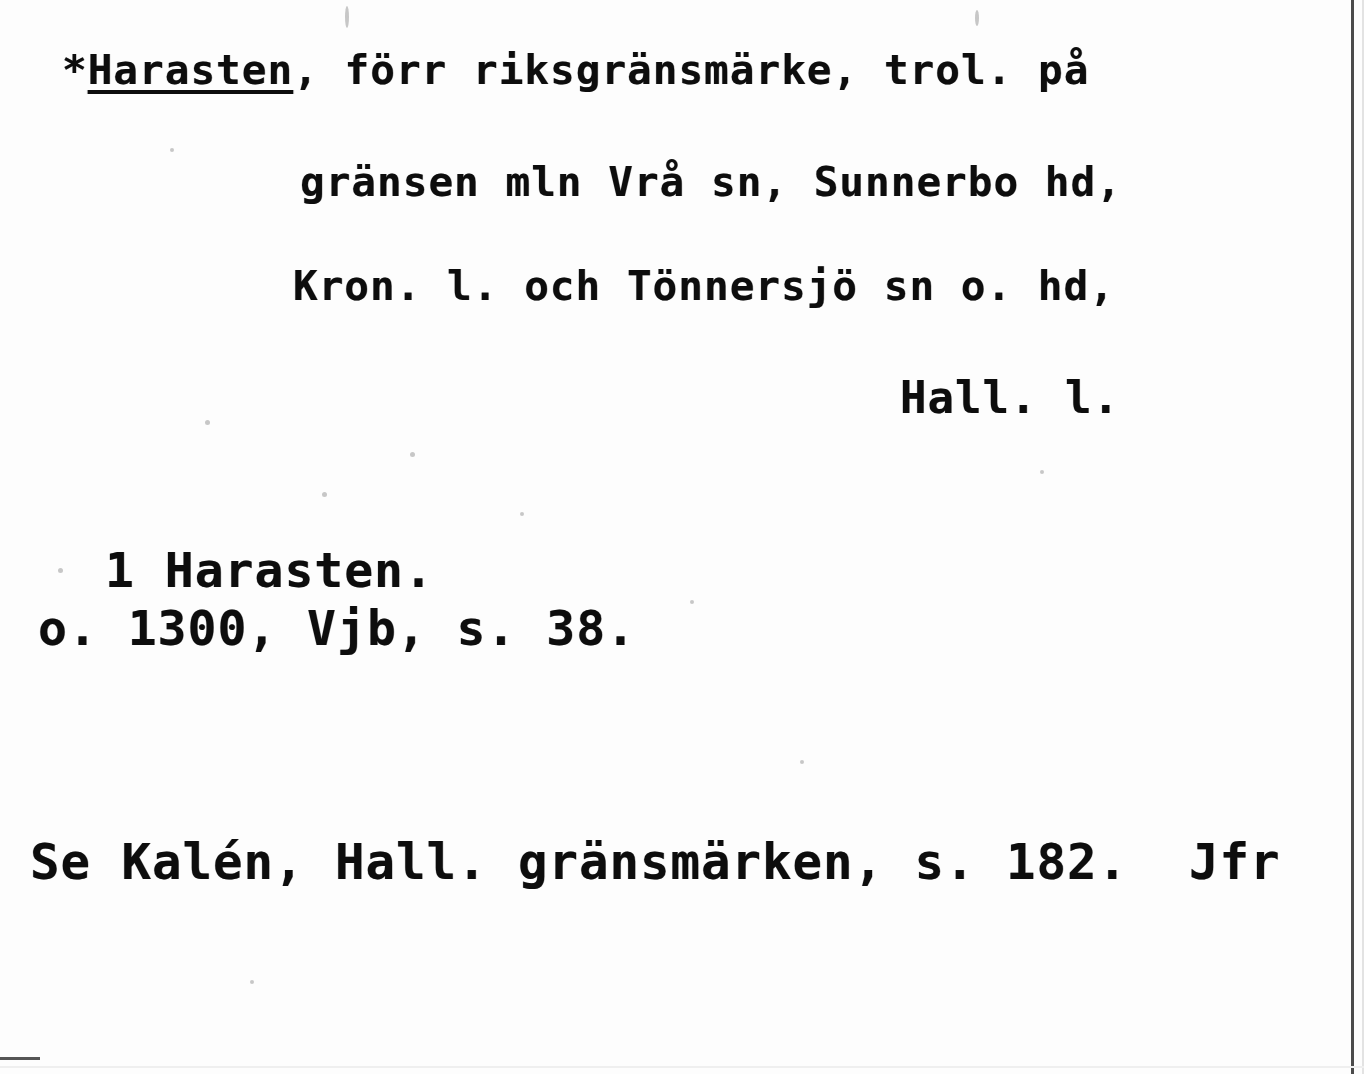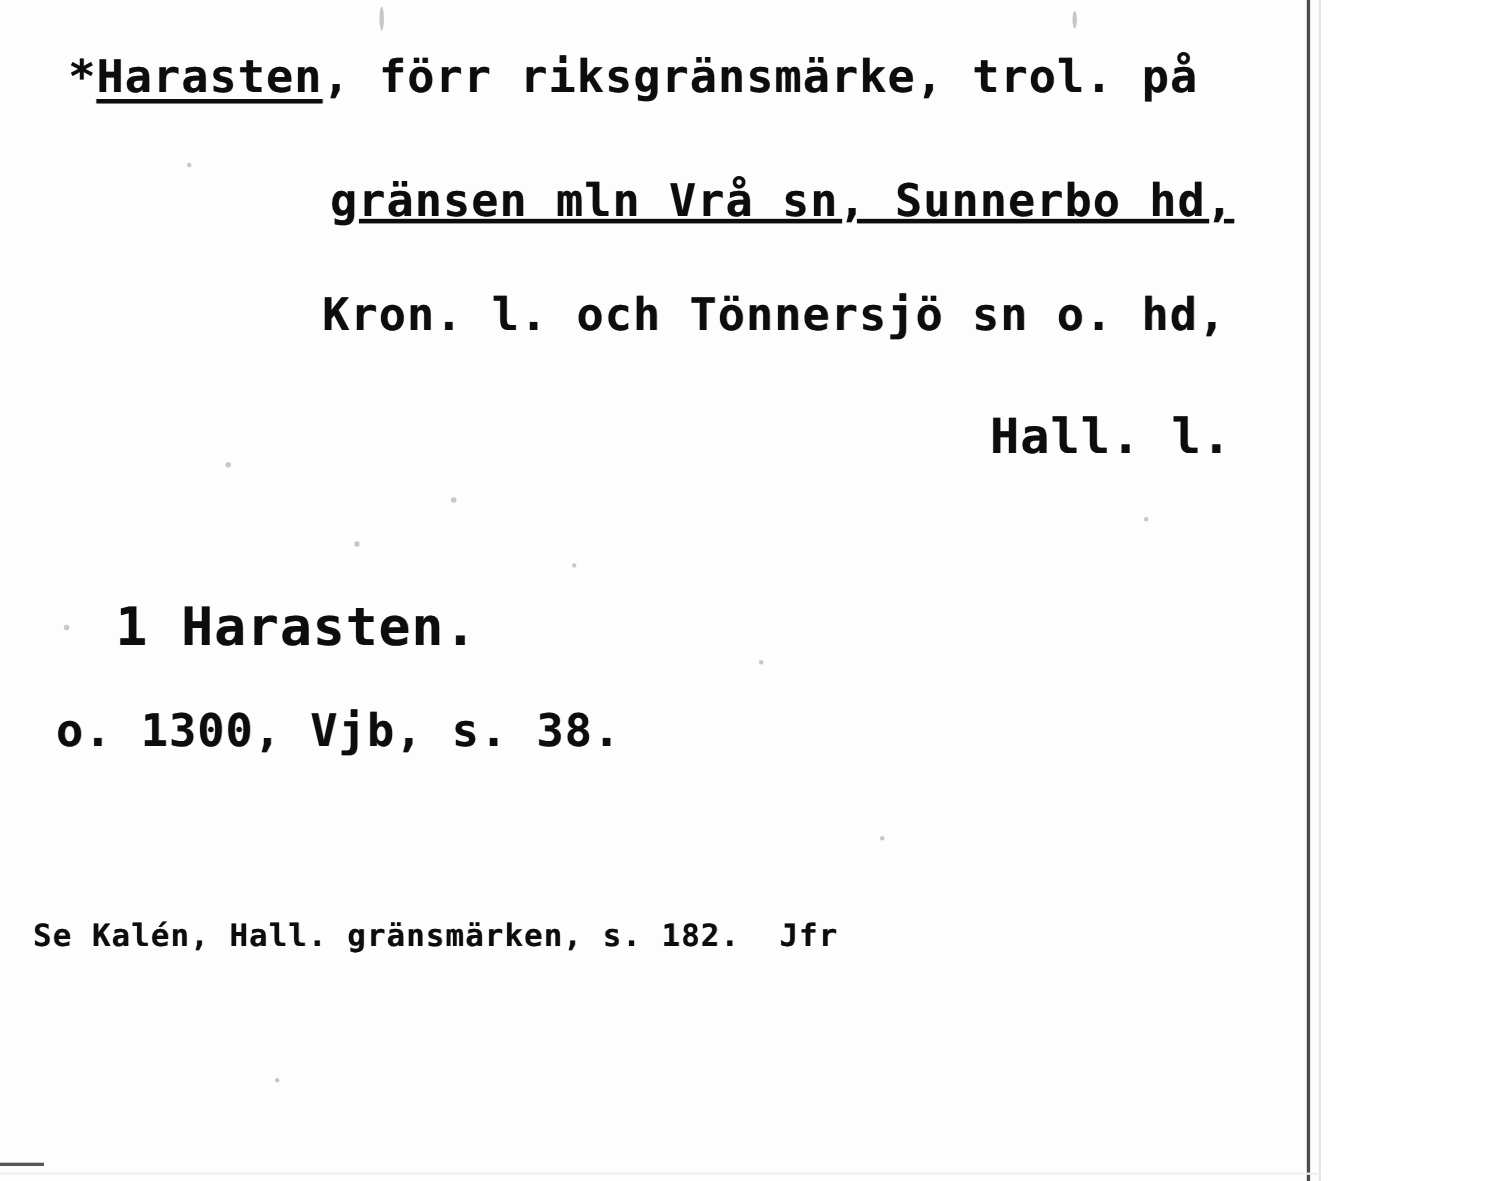--- a/index.html
+++ b/index.html
@@ -2,21 +2,21 @@
 <html><head>
 <meta charset="utf-8">
 <style>
   html, body {
     margin: 0;
     padding: 0;
     background: #ffffff;
   }
   #card {
     position: relative;
-    width: 1201px;
+    width: 1364px;
     height: 1074px;
     background: #fdfdfd;
     overflow: hidden;
     font-family: "DejaVu Sans Mono", monospace;
     color: #111111;
   }
   
   .speck {
     position: absolute;
     background: #9a9a9a;
@@ -66,30 +66,30 @@
     font-weight: 700;
     letter-spacing: 1px;
     color: #0d0d0d;
     text-shadow: 0.5px 0 0 rgba(0,0,0,0.35), -0.5px 0 0 rgba(0,0,0,0.2);
   }
 
   
   #headword-line   { left: 62px;  top: 46px;  font-size: 41px; }
   #head-star       { font-weight: 700; }
   #head-term       { text-decoration: underline; text-underline-offset: 6px; }
-  #head-line2      { left: 300px; top: 158px; font-size: 41px; text-decoration: underline; }
+  #head-line2      { left: 300px; top: 158px; font-size: 41px; }
   #head-line3      { left: 293px; top: 262px; font-size: 41px; text-align: center; }
   #head-line4      { left: 900px; top: 372px; font-size: 44px; }
 
   
   #form-line       { left: 105px; top: 542px; font-size: 48px; }
-  #source-line     { left: 38px;  top: 640px; font-size: 41px; margin-left: 13px; }
+  #source-line     { left: 38px;  top: 600px; font-size: 48px; }
 
   
-  #ref-line1       { left: 30px;  top: 834px; font-size: 28px; }
+  #ref-line1       { left: 30px;  top: 834px; font-size: 49px; }
   #ref-line2       { left: 30px;  top: 874px; font-size: 41px; }
 </style>
 </head>
 <body>
 
 <div id="card">
 
   <div class="edge-right"></div>
   <div class="edge-right2"></div>
   <div class="edge-bottom"></div>

